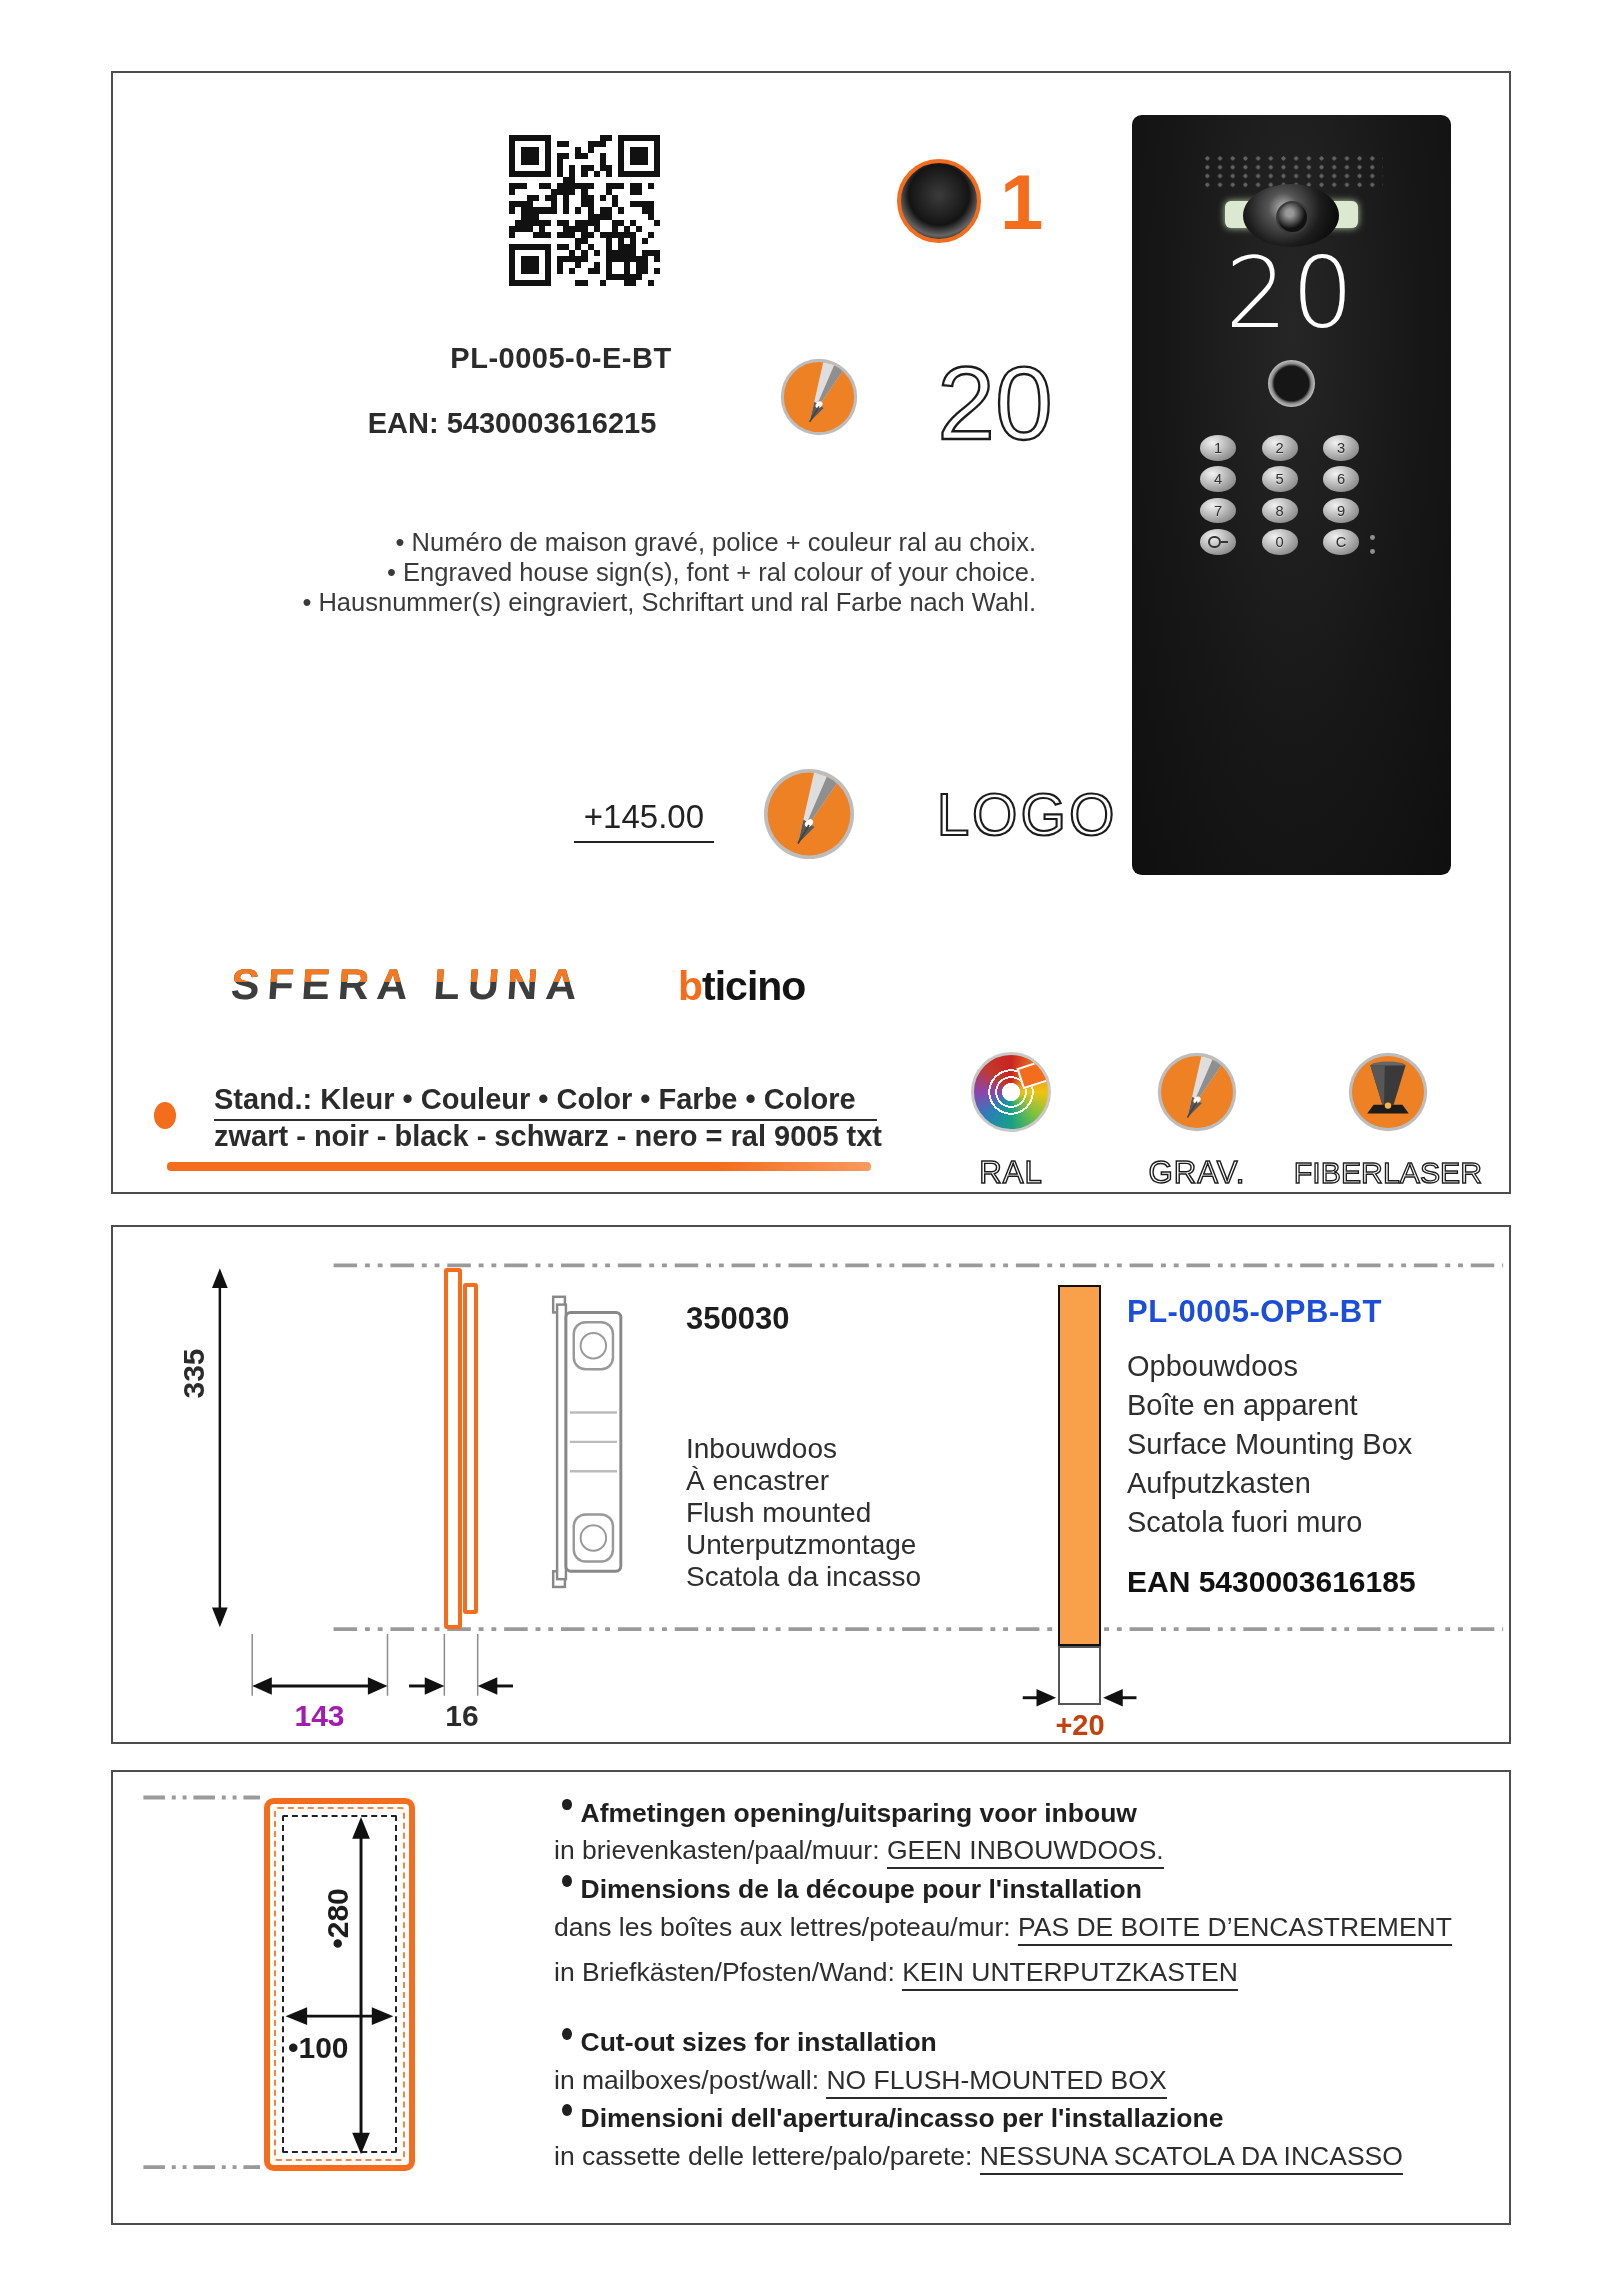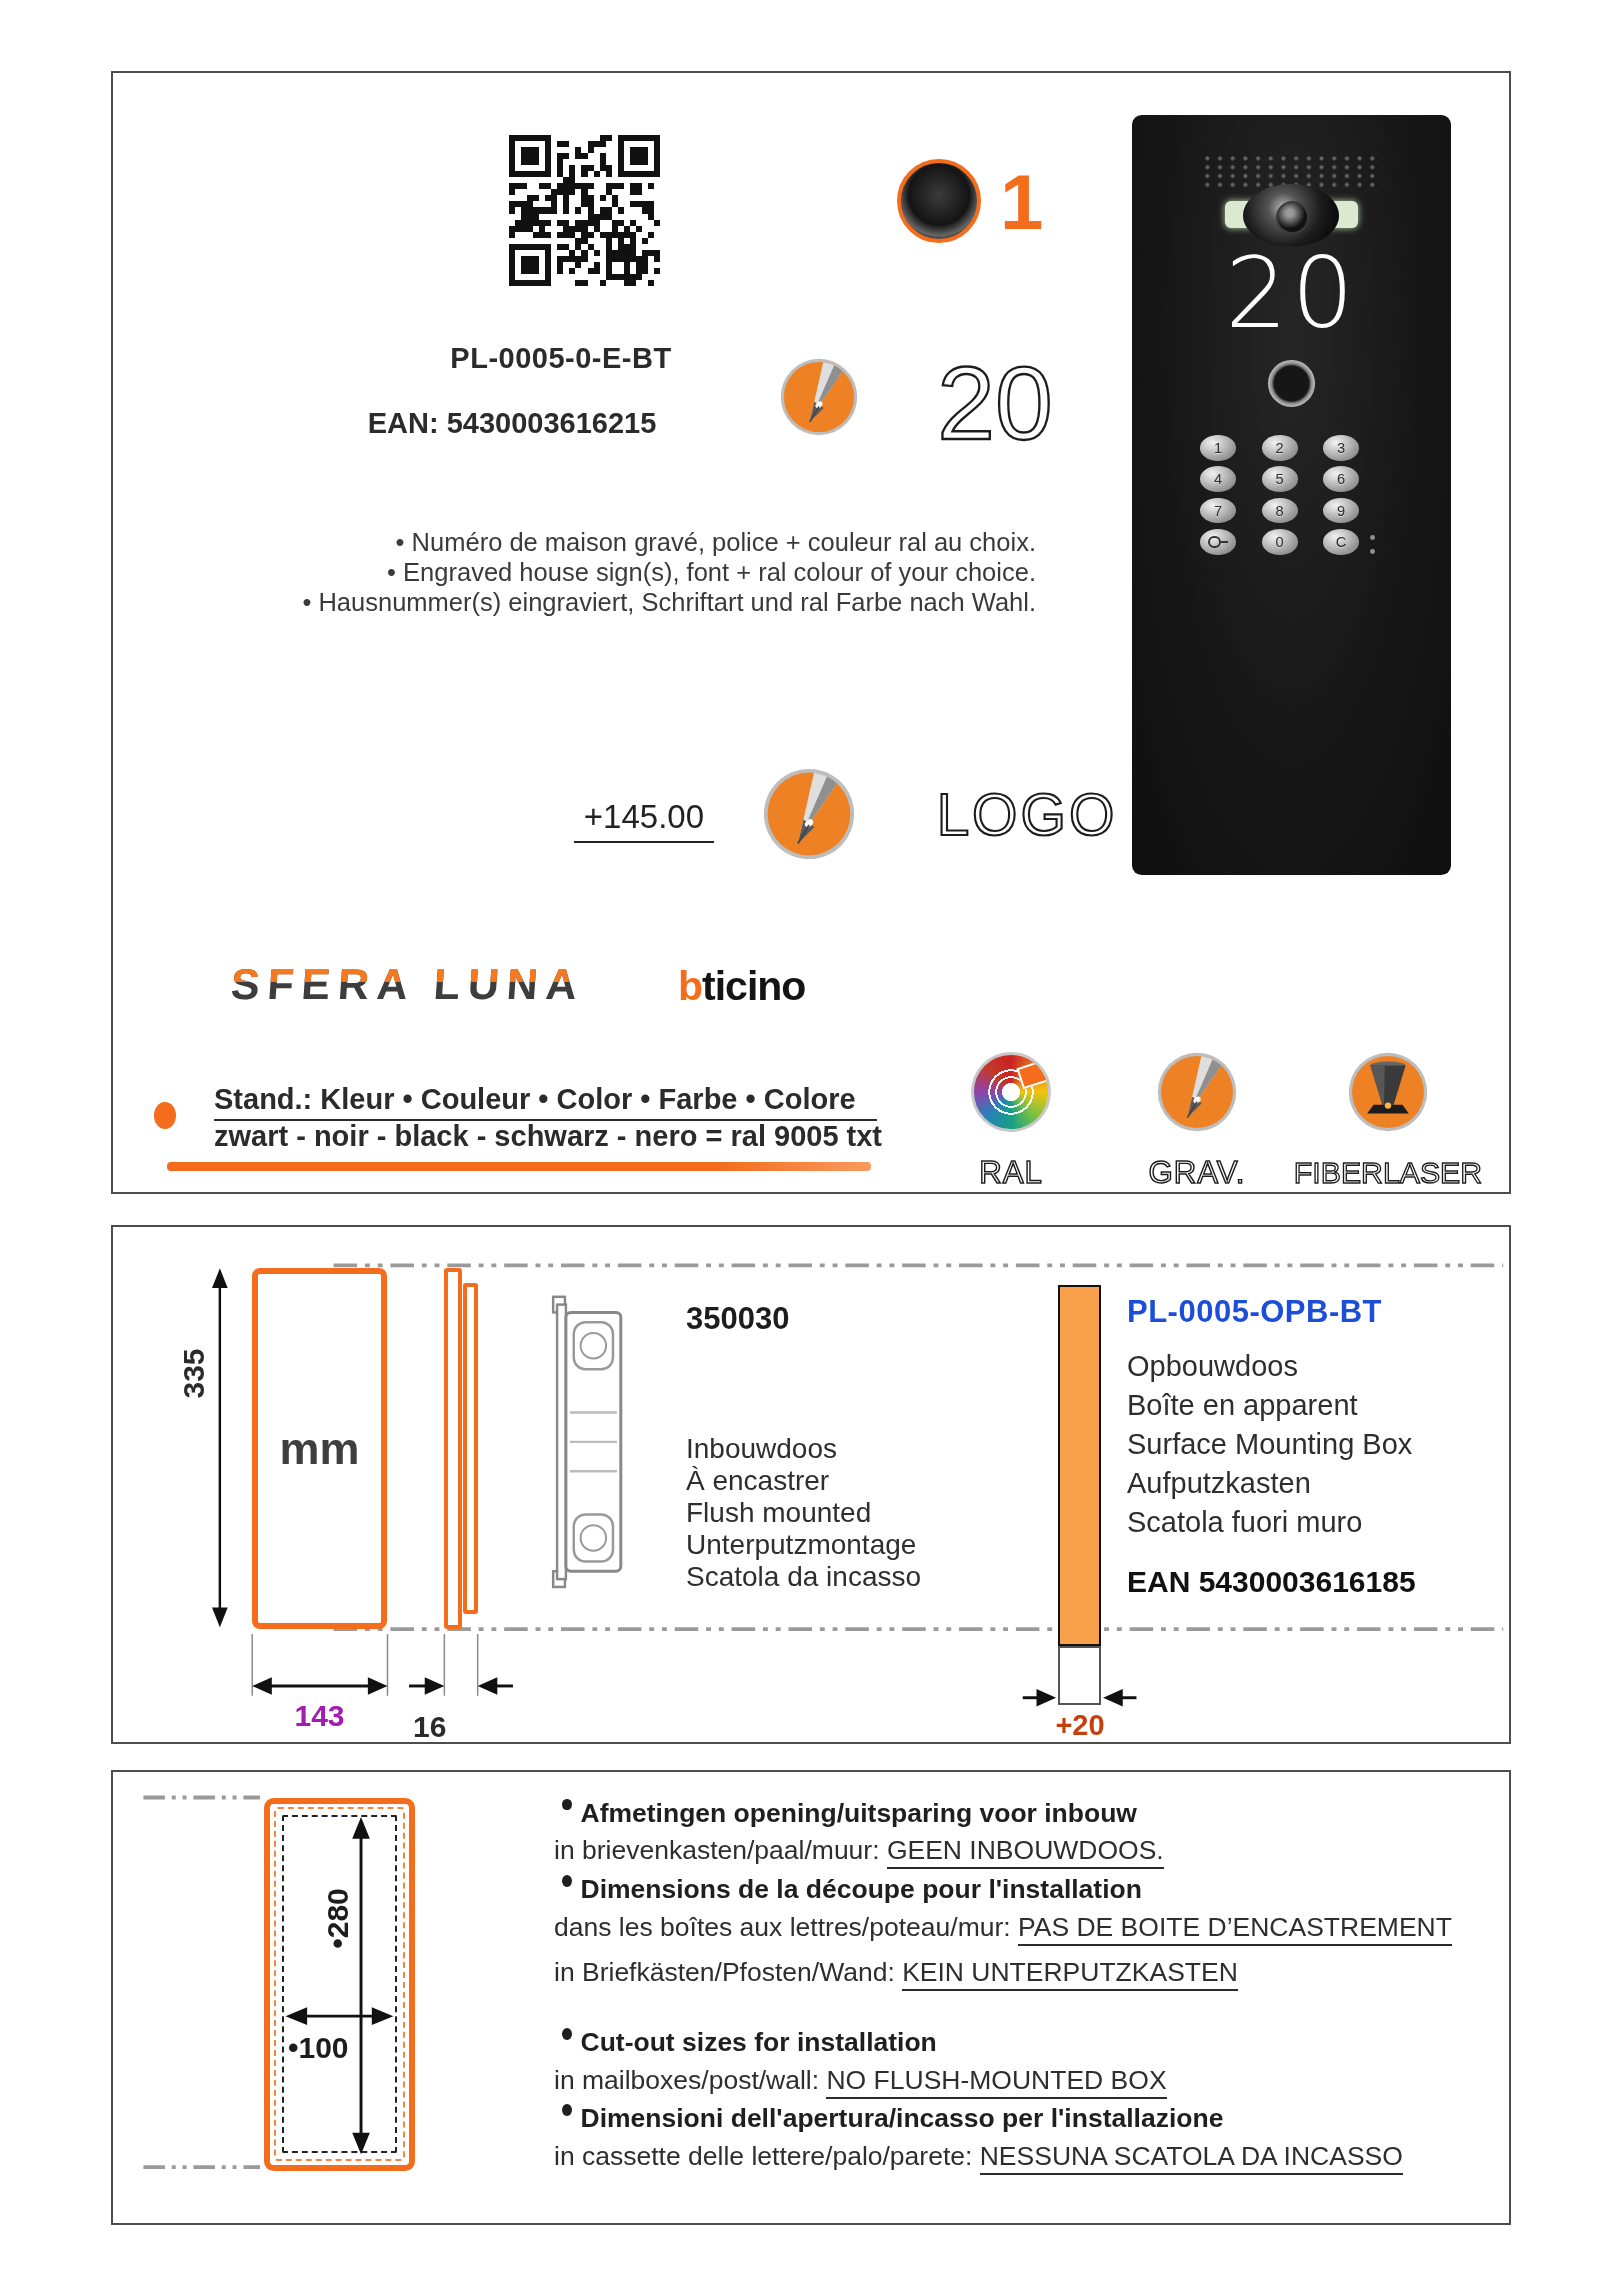--- a/index.html
+++ b/index.html
@@ -68,21 +68,21 @@
   .colon{left:238px;top:420px;width:5.9px;}
   .colon i{display:block;width:4.9px;height:4.9px;border-radius:50%;background:#8f8f8f;margin-bottom:8.8px;}
   
   .mm-rect{left:139px;top:41px;width:135px;height:361px;box-sizing:border-box;border:6.9px solid #f36d1d;border-radius:7.8px;
     background:#fff;display:flex;align-items:center;justify-content:center;font-size:45px;font-weight:bold;color:#3f3f3f;}
   .side1{left:331px;top:41px;width:17.6px;height:361px;box-sizing:border-box;border:4.9px solid #f36d1d;border-radius:2.9px;background:#fff;}
   .side2{left:350px;top:56px;width:14.7px;height:331px;box-sizing:border-box;border:4.9px solid #f36d1d;border-radius:2.9px;background:#fff;}
   .dim-335{left:27.4px;top:129px;width:108px;height:35px;text-align:center;font-size:30px;font-weight:bold;color:#2b2b2b;
     transform:rotate(-90deg);transform-origin:center;}
   .dim-143{left:143px;top:472px;width:127px;text-align:center;font-size:30px;font-weight:bold;color:#a21caf;}
-  .dim-16{left:300px;top:472px;width:98px;text-align:left;font-size:30px;font-weight:bold;color:#2b2b2b;margin-top:11px;}
+  .dim-16{left:300px;top:472px;width:98px;text-align:center;font-size:30px;font-weight:bold;color:#2b2b2b;}
   .flush-code{left:573px;top:74px;font-size:31px;font-weight:bold;color:#1d1d1d;}
   .flush-lines{left:573px;top:206px;font-size:28px;line-height:32px;color:#2e2e2e;}
   .obar{left:945px;top:58px;width:43px;height:361px;box-sizing:border-box;border:2.9px solid #111;background:#f9a04a;}
   .obar-wall{left:945px;top:419px;width:43px;height:59px;box-sizing:border-box;border:2px solid #555;background:#fff;}
   .dim-p20{left:908px;top:482px;width:118px;text-align:center;font-size:29px;font-weight:bold;color:#c2410c;}
   .surf-code{left:1014px;top:67px;font-size:31px;font-weight:bold;color:#1d4ed8;letter-spacing:0.5px;}
   .surf-lines{left:1014px;top:120px;font-size:29px;line-height:39px;color:#2e2e2e;}
   .surf-ean{left:1014px;top:338px;font-size:30px;font-weight:bold;color:#111;}
   
   .cut-outer{left:151px;top:25.5px;width:151px;height:373px;box-sizing:border-box;border:6.9px solid #f36d1d;border-radius:9.8px;background:#fff;}
@@ -495,23 +495,20 @@
       <rect x="21" y="32" width="40" height="48" rx="12" stroke="#999" stroke-width="2.5"></rect>
       <circle cx="41" cy="56" r="13" stroke="#999" stroke-width="2"></circle>
       <rect x="21" y="228" width="40" height="48" rx="12" stroke="#999" stroke-width="2.5"></rect>
       <circle cx="41" cy="252" r="13" stroke="#999" stroke-width="2"></circle>
       <line x1="17" y1="124" x2="65" y2="124" stroke="#bbb" stroke-width="2.5"></line>
       <line x1="17" y1="154" x2="65" y2="154" stroke="#bbb" stroke-width="2.5"></line>
       <line x1="17" y1="184" x2="65" y2="184" stroke="#bbb" stroke-width="2.5"></line>
     </g>
   </svg>
 
-  <div class="abs mm-rect">
-    <span>mm</span>
-  </div>
   <div class="abs side1"></div>
   <div class="abs side2"></div>
   <div class="abs dim-335">335</div>
   <div class="abs dim-143">143</div>
   <div class="abs dim-16">16</div>
 
   <div class="abs flush-code b">350030</div>
   <div class="abs flush-lines">
     <div>Inbouwdoos</div>
     <div>À encastrer</div>

